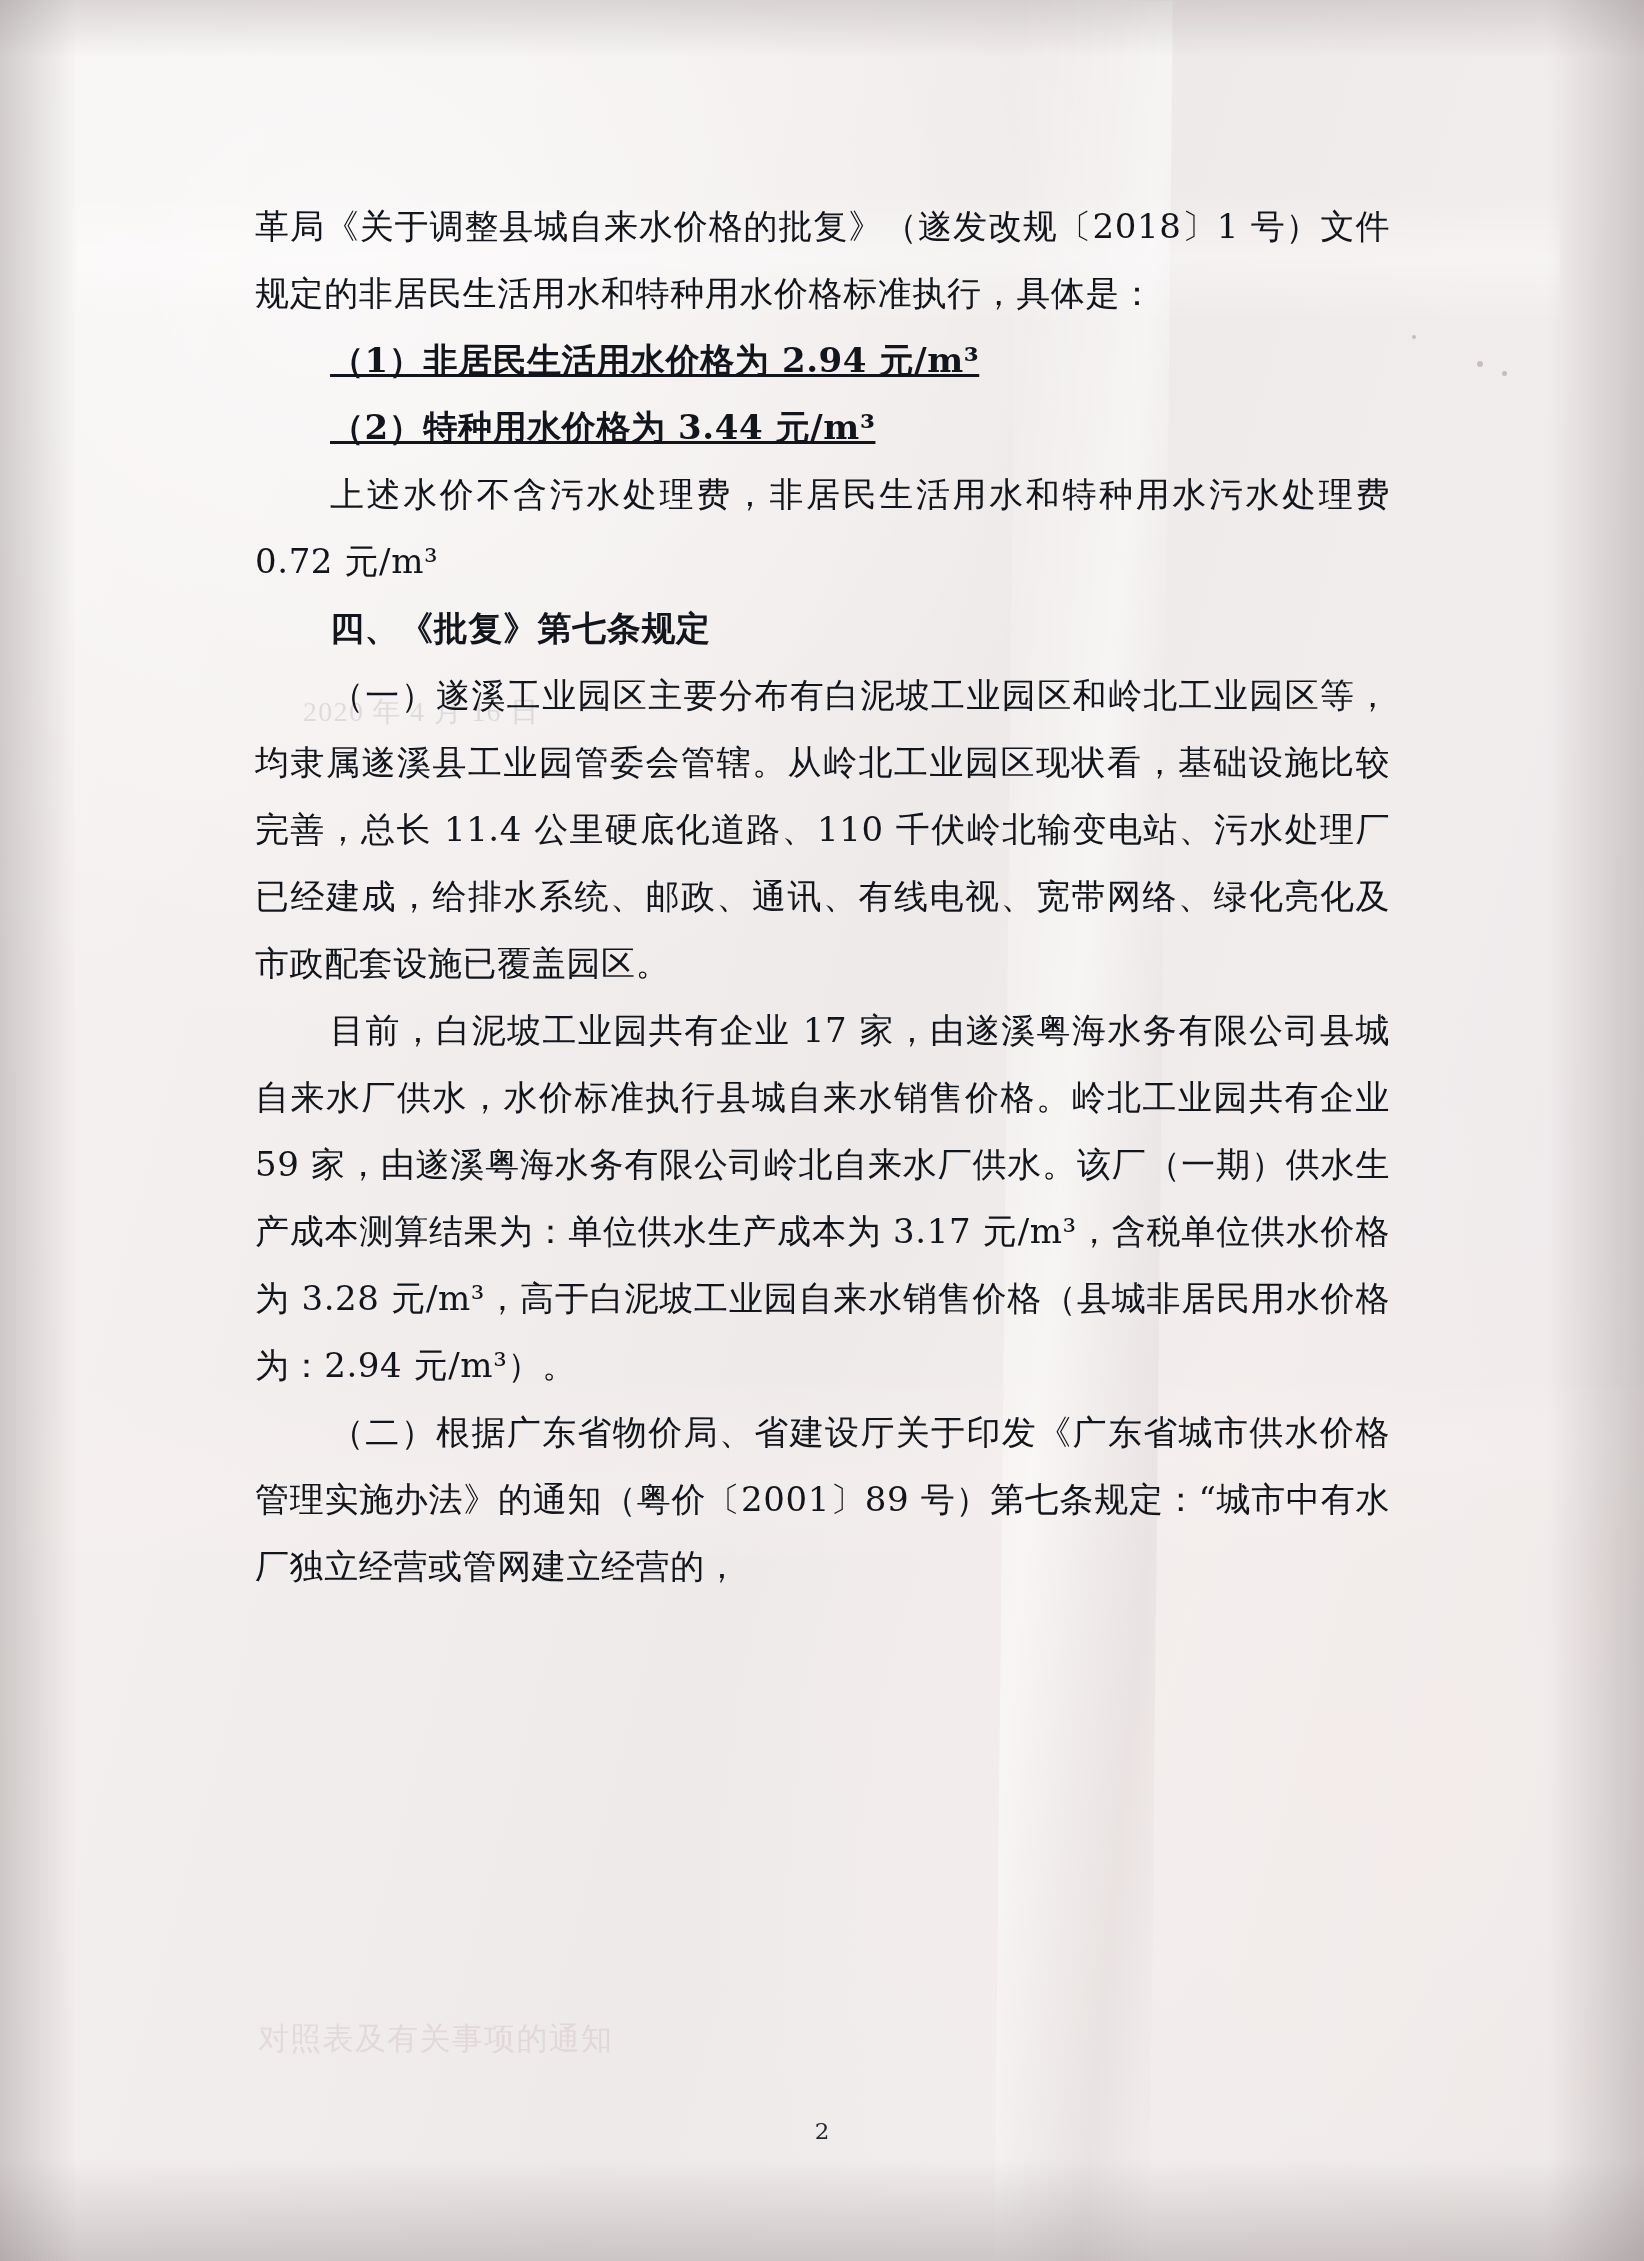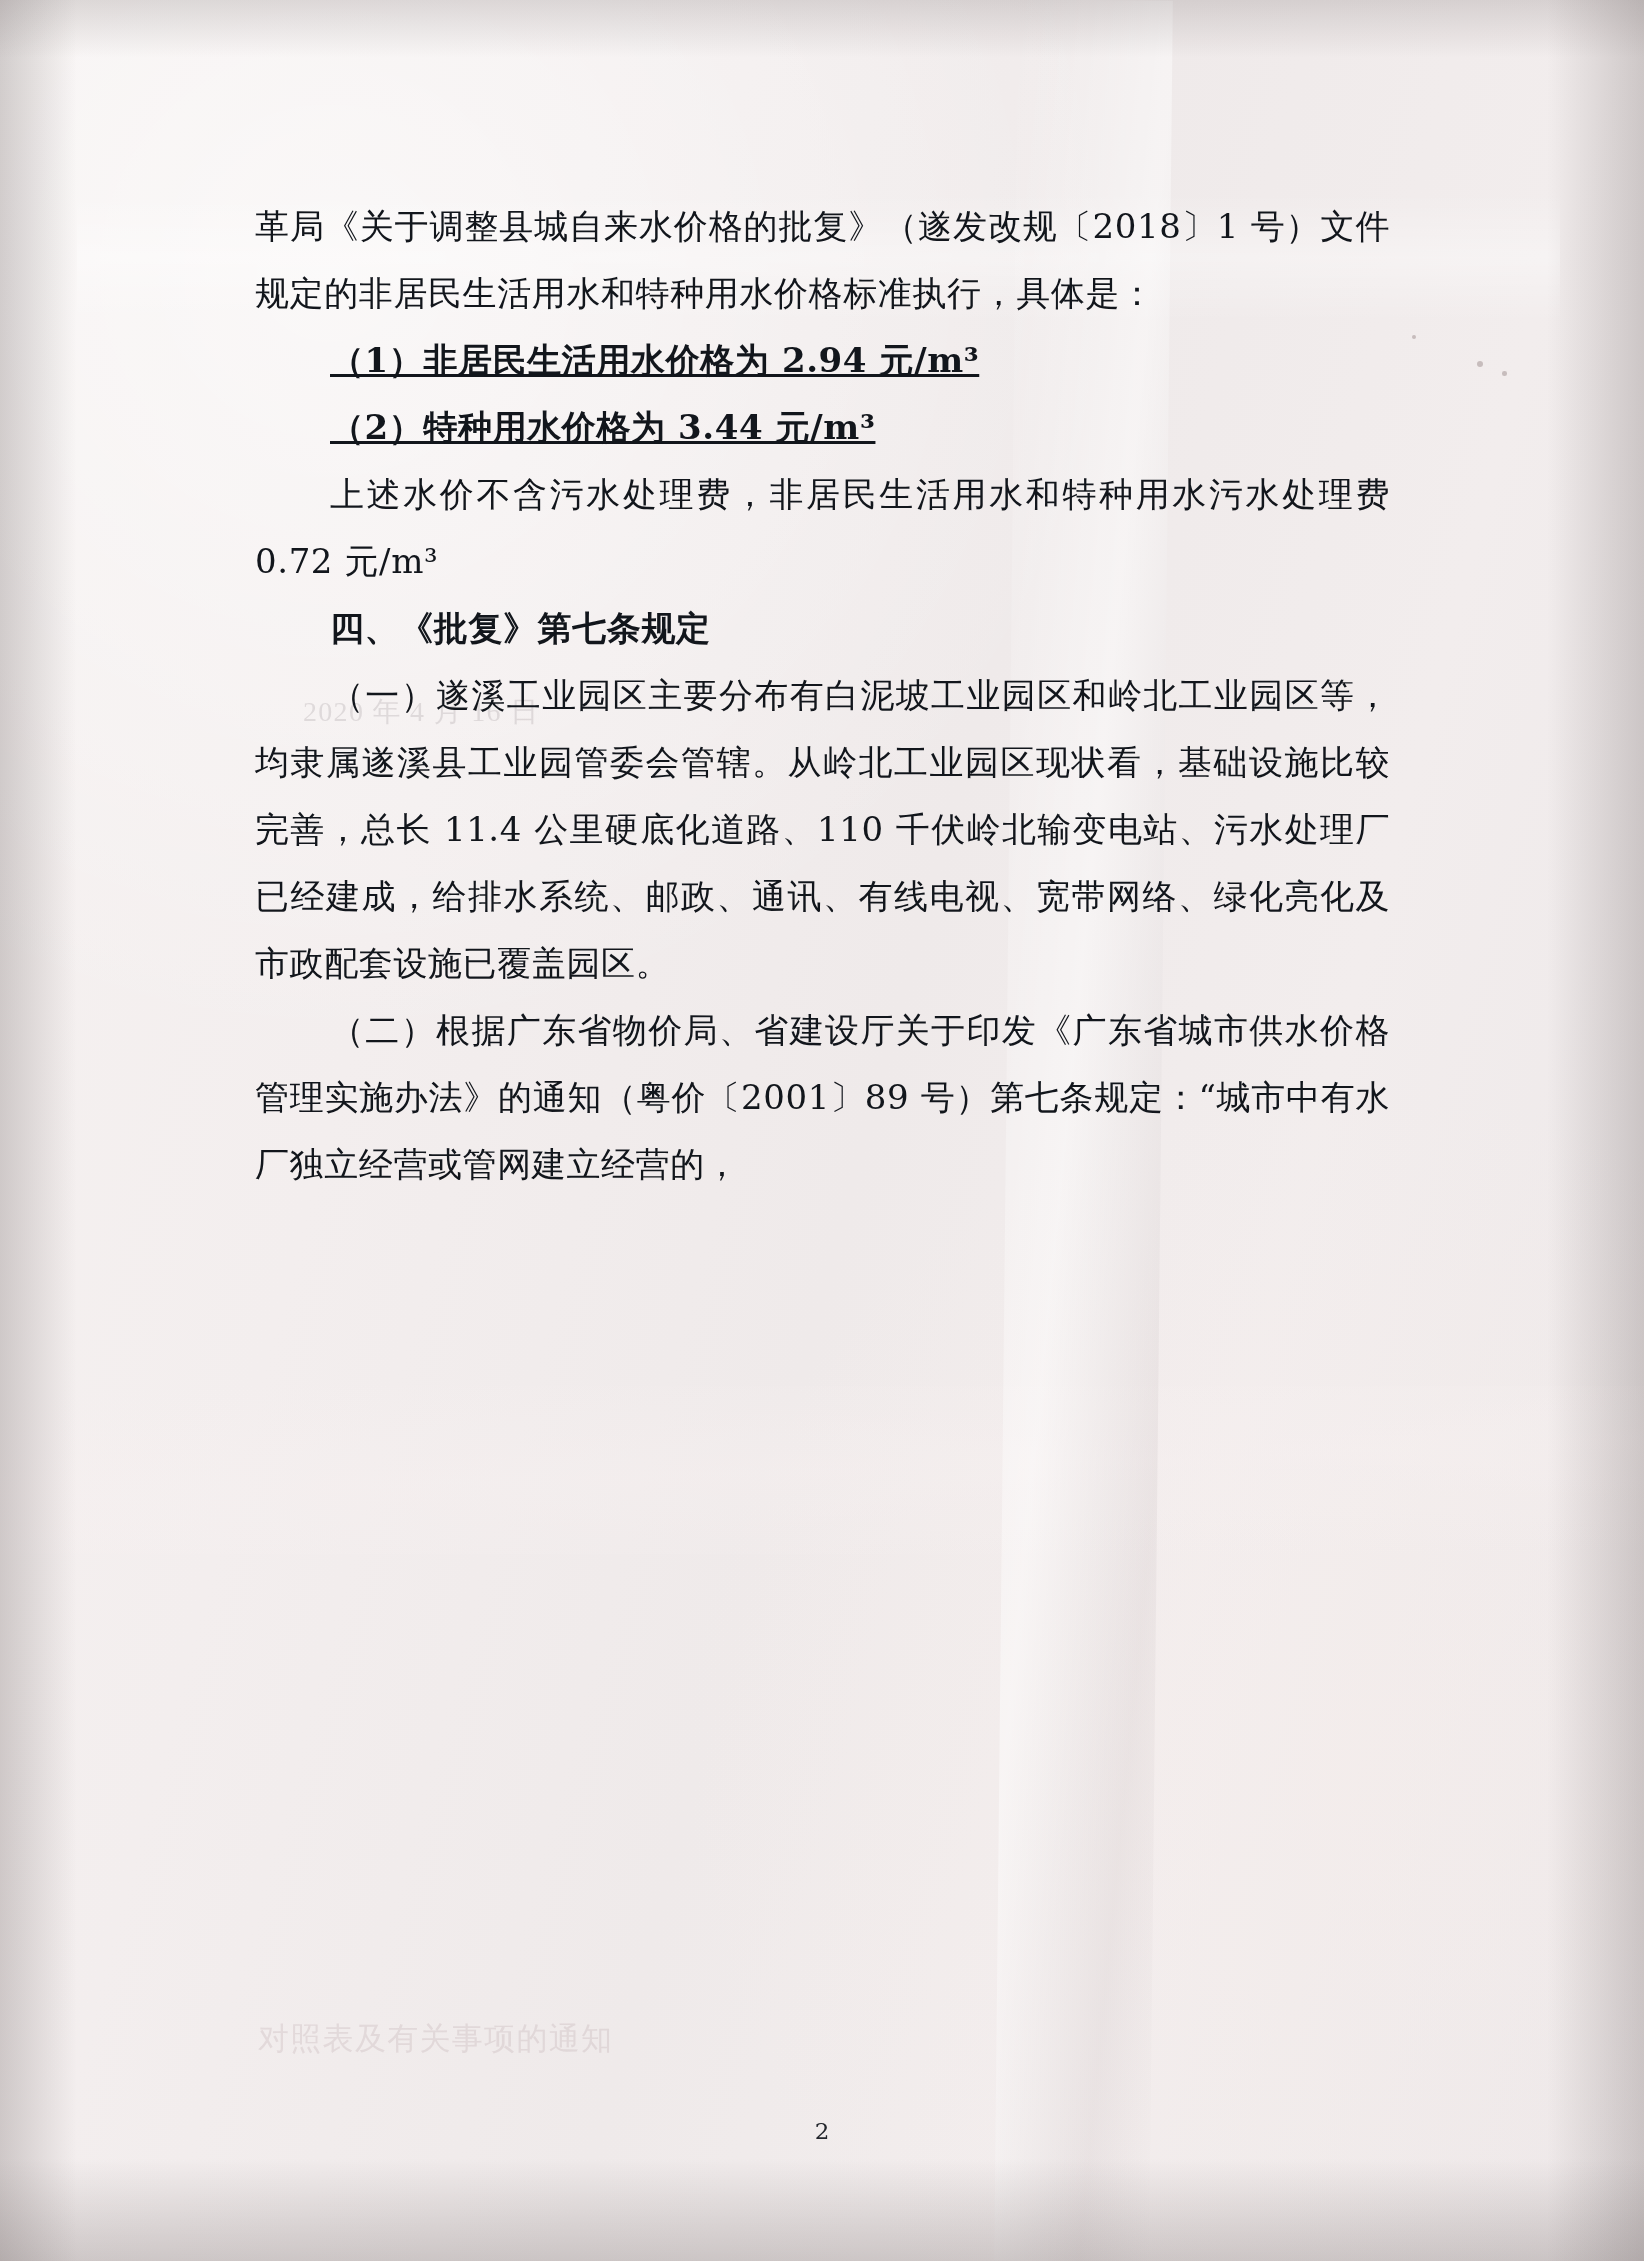--- a/index.html
+++ b/index.html
@@ -154,19 +154,20 @@
   <div class="speck" style="left:1412px; top:335px; width:3.9px; height:3.9px;"></div>
 
   <div class="content">
     <div class="body-text">
       <p class="plain">革局《关于调整县城自来水价格的批复》（遂发改规〔2018〕1 号）文件规定的非居民生活用水和特种用水价格标准执行，具体是：</p>
       <p class="listline">（1）非居民生活用水价格为 2.94 元/m³</p>
       <p class="listline">（2）特种用水价格为 3.44 元/m³</p>
       <p class="indent">上述水价不含污水处理费，非居民生活用水和特种用水污水处理费 0.72 元/m³</p>
       <p class="heading">四、《批复》第七条规定</p>
       <p class="indent">（一）遂溪工业园区主要分布有白泥坡工业园区和岭北工业园区等，均隶属遂溪县工业园管委会管辖。从岭北工业园区现状看，基础设施比较完善，总长 11.4 公里硬底化道路、110 千伏岭北输变电站、污水处理厂已经建成，给排水系统、邮政、通讯、有线电视、宽带网络、绿化亮化及市政配套设施已覆盖园区。</p>
+      <p class="indent">目前，白泥坡工业园共有企业 17 家，由遂溪粤海水务有限公司县城自来水厂供水，水价标准执行县城自来水销售价格。岭北工业园共有企业 59 家，由遂溪粤海水务有限公司岭北自来水厂供水。该厂（一期）供水生产成本测算结果为：单位供水生产成本为 3.17 元/m³，含税单位供水价格为 3.28 元/m³，高于白泥坡工业园自来水销售价格（县城非居民用水价格为：2.94 元/m³）。</p>
       <p class="indent">（二）根据广东省物价局、省建设厅关于印发《广东省城市供水价格管理实施办法》的通知（粤价〔2001〕89 号）第七条规定：“城市中有水厂独立经营或管网建立经营的，</p>
     </div>
 
     <div class="page-number">2</div>
   </div>
 </div>
 
 
 </body></html>

